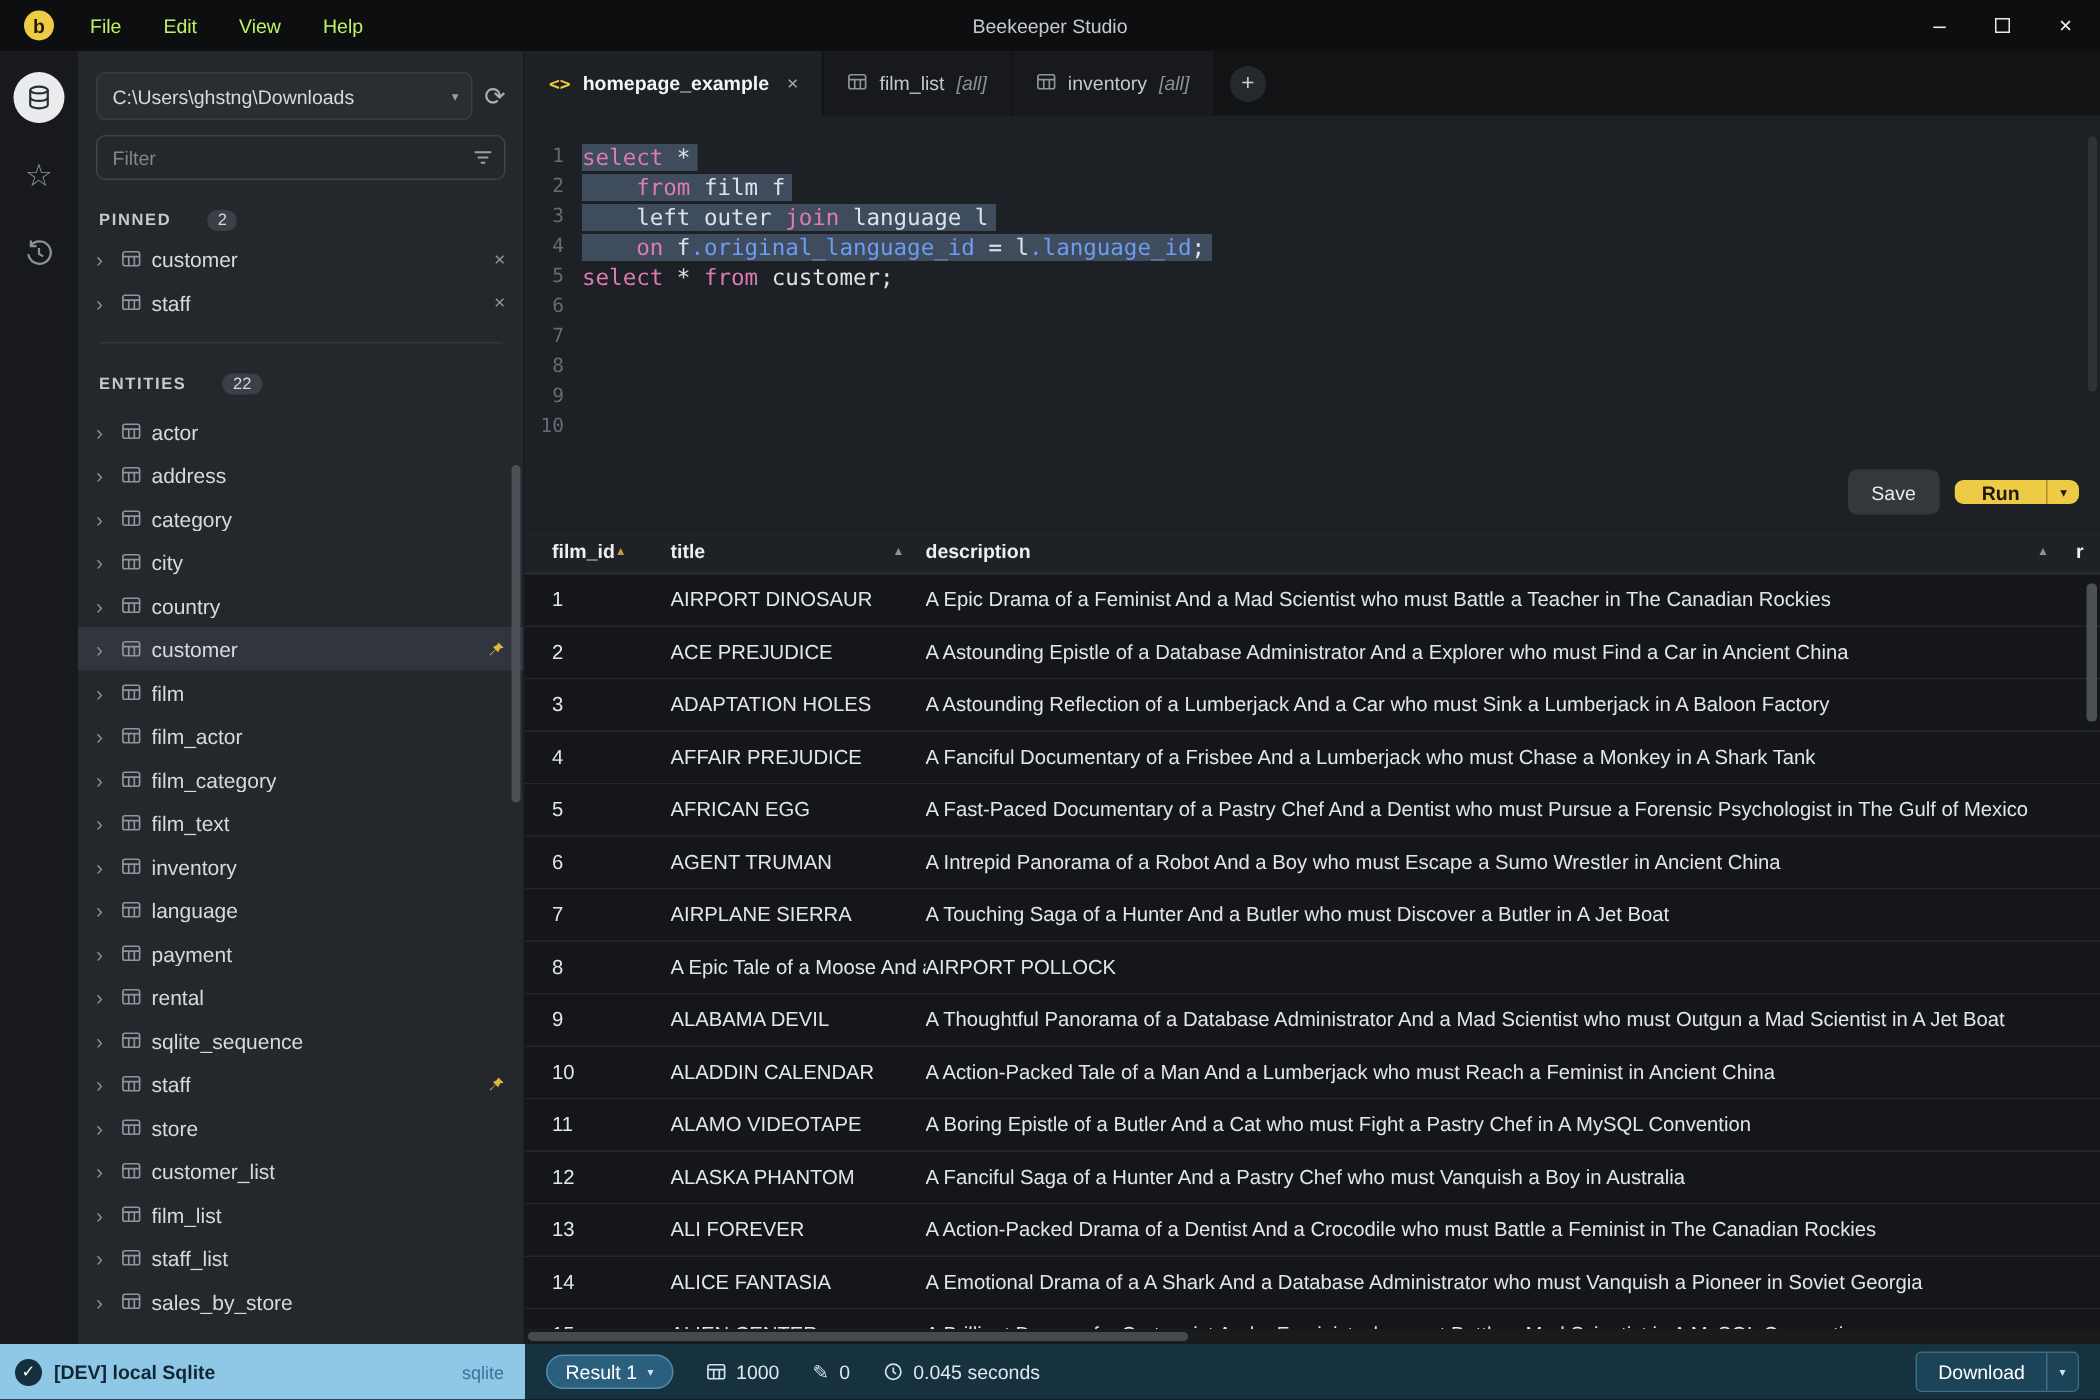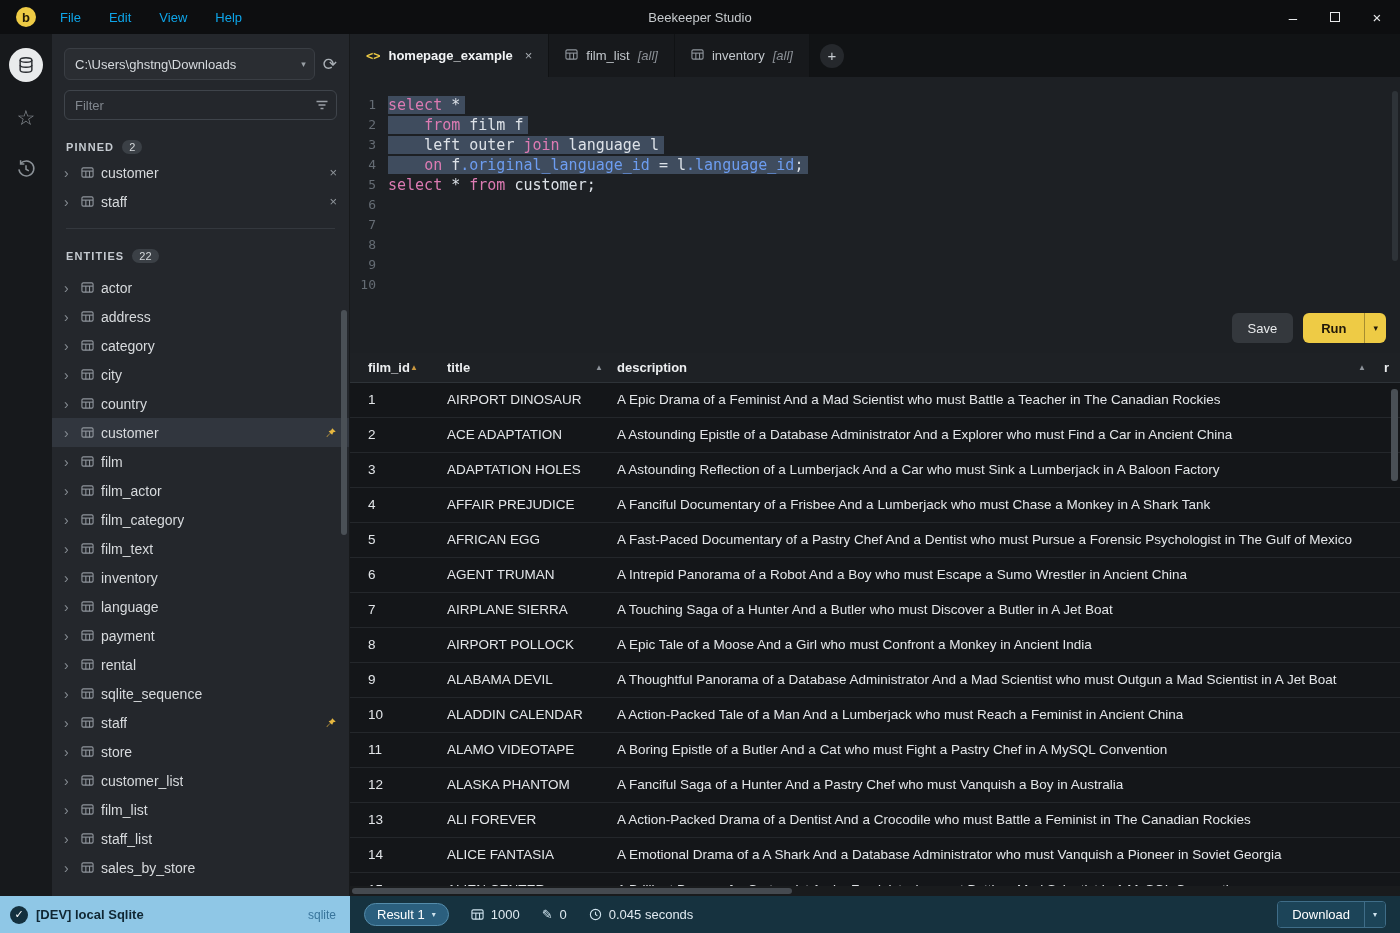--- a/index.html
+++ b/index.html
@@ -5,21 +5,21 @@
 *{margin:0;padding:0;box-sizing:border-box;}
 html,body{width:1400px;height:933px;overflow:hidden;background:#131416;font-family:"Liberation Sans",sans-serif;}
 [data-interactable="true"]{cursor:pointer;}
 input[data-interactable="true"]{cursor:text;}
 .app{width:1400px;height:933px;display:flex;flex-direction:column;}
 
 
 .titlebar{height:34px;background:#0d0e10;display:flex;align-items:center;padding:0 16px;position:relative;flex:none;}
 .logo-badge{width:20px;height:20px;border-radius:50%;background:var(--accent-gold);color:#221a06;font-weight:bold;font-size:13px;display:flex;align-items:center;justify-content:center;flex:none;z-index:2;}
 .menu-bar{display:flex;gap:28px;margin-left:24px;z-index:2;}
-.menu-item{color:#0ea5e9;font-size:13px;}
+.menu-item{color:#bef264;font-size:13px;}
 .win-title{position:absolute;left:0;right:0;text-align:center;color:#c6cacd;font-size:13px;}
 .win-controls{margin-left:auto;display:flex;gap:30px;align-items:center;color:#e8eaec;z-index:2;font-size:15px;}
 .wc{display:flex;align-items:center;justify-content:center;width:14px;height:14px;}
 .wc-max{width:10px;height:10px;border:1.4px solid #e8eaec;}
 
 
 .main{flex:1;display:flex;min-height:0;}
 .icon-strip{width:52px;flex:none;background:#17191c;display:flex;flex-direction:column;align-items:center;padding-top:14px;gap:18px;}
 .strip-btn{width:34px;height:34px;border-radius:50%;display:flex;align-items:center;justify-content:center;}
 .strip-btn.active{background:#e9ebec;}
@@ -29,21 +29,21 @@
 .sidebar{width:298px;flex:none;background:#24272c;border-right:1px solid #17191b;display:flex;flex-direction:column;position:relative;min-height:0;}
 .path-row{margin:14px 12px 0 12px;display:flex;align-items:center;gap:8px;height:32px;}
 .path-select{flex:1;display:flex;align-items:center;background:#2a2d32;border:1px solid #3a3e44;border-radius:6px;height:32px;padding:0 8px 0 10px;min-width:0;}
 .path-text{flex:1;color:#d6dade;font-size:13px;white-space:nowrap;overflow:hidden;}
 .caret{color:#9aa0a6;font-size:9px;margin-left:6px;}
 .refresh-glyph{color:#aab0b6;font-size:17px;line-height:1;}
 .filter-row{margin:10px 12px 0 12px;position:relative;height:30px;}
 .filter-input{width:100%;height:30px;background:transparent;border:1px solid #3f444b;border-radius:6px;color:#a3a3a3;font-size:13px;padding:0 30px 0 10px;outline:none;font-family:"Liberation Sans",sans-serif;}
 .filter-input::placeholder{color:#81878e;}
 .funnel{position:absolute;right:8px;top:8px;}
-.sec-header{margin-top:16px;padding:0 14px;height:22px;display:flex;align-items:center;gap:8px;}
+.sec-header{margin-top:16px;padding:0 14px;height:22px;display:flex;align-items:center;gap:24px;}
 .sec-title{color:#c5cad0;font-size:11px;font-weight:bold;letter-spacing:1.1px;}
 .badge{background:#3b4046;color:#d4d8db;border-radius:9px;padding:1px 7px;font-size:11px;}
 .side-item{height:29px;display:flex;align-items:center;padding:0 12px;gap:7px;color:#d7dadd;font-size:14px;}
 .side-item.selected{background:#31363e;}
 .chev{color:#868c93;font-size:14px;width:10px;flex:none;line-height:1;}
 .tbl-ic{display:flex;align-items:center;flex:none;}
 .item-label{white-space:nowrap;overflow:hidden;}
 .item-close{margin-left:auto;color:#90969c;font-size:13px;}
 .item-pin{margin-left:auto;display:flex;align-items:center;}
 .divider{height:1px;background:#34383e;margin:12px 14px 0 14px;}
@@ -66,21 +66,21 @@
 .gutter{width:38px;flex:none;text-align:right;padding-right:12px;font-family:"DejaVu Sans Mono",monospace;font-size:13px;color:#656c74;line-height:20px;}
 .code{flex:1;font-family:"DejaVu Sans Mono",monospace;font-size:15px;line-height:20px;white-space:pre;color:#dde2e8;min-width:0;}
 .code-line{height:20px;}
 .code-sel{background:var(--selection-blue);padding-right:5px;}
 .tok-kw{color:var(--keyword-pink);}
 .tok-pl{color:#dde2e8;}
 .tok-prop{color:var(--property-blue);}
 .editor-scrollbar{position:absolute;right:2px;top:14px;width:6px;height:170px;background:#2e3338;border-radius:3px;}
 .editor-actions{position:absolute;right:14px;bottom:10px;display:flex;gap:10px;align-items:center;}
 .save-btn{background:#34383d;color:#e8eaec;border:none;border-radius:6px;height:30px;padding:0 16px;font-size:13px;font-family:"Liberation Sans",sans-serif;}
-.run-btn{display:flex;border-radius:6px;overflow:hidden;height:30px;}
+.run-btn{display:flex;border-radius:6px;overflow:hidden;height:16px;}
 .run-main{background:var(--accent-gold);color:#20180a;font-weight:bold;font-size:13px;display:flex;align-items:center;padding:0 18px;}
 .run-caret{background:var(--accent-gold);border-left:1px solid rgba(0,0,0,.3);display:flex;align-items:center;padding:0 8px;color:#20180a;font-size:9px;}
 
 
 .results{flex:1;background:#141619;position:relative;overflow:hidden;display:flex;flex-direction:column;min-height:0;}
 .results-header{height:30px;flex:none;background:#1e2125;border-bottom:1px solid #2e3338;display:grid;grid-template-columns:97px 170px 767px 1fr;}
 .hcell{display:flex;align-items:center;gap:0;overflow:hidden;white-space:nowrap;}
 .hlabel{color:#eceef0;font-size:13px;font-weight:bold;}
 .hcol0{padding-left:18px;}
 .hcol1{justify-content:space-between;padding-right:14px;}
@@ -557,21 +557,21 @@
           </div>
         <div class="results-body" data-interactable="false">
             <div class="trow" data-interactable="true">
               <div class="tcell tcol0" data-interactable="false">1</div>
               <div class="tcell tcol1" data-interactable="false">AIRPORT DINOSAUR</div>
               <div class="tcell tcol2" data-interactable="false">A Epic Drama of a Feminist And a Mad Scientist who must Battle a Teacher in The Canadian Rockies</div>
               <div class="tcell tcol3" data-interactable="false"></div>
             </div>
             <div class="trow" data-interactable="true">
               <div class="tcell tcol0" data-interactable="false">2</div>
-              <div class="tcell tcol1" data-interactable="false">ACE ADAPTATION</div>
+              <div class="tcell tcol1" data-interactable="false">ACE PREJUDICE</div>
               <div class="tcell tcol2" data-interactable="false">A Astounding Epistle of a Database Administrator And a Explorer who must Find a Car in Ancient China</div>
               <div class="tcell tcol3" data-interactable="false"></div>
             </div>
             <div class="trow" data-interactable="true">
               <div class="tcell tcol0" data-interactable="false">3</div>
               <div class="tcell tcol1" data-interactable="false">ADAPTATION HOLES</div>
               <div class="tcell tcol2" data-interactable="false">A Astounding Reflection of a Lumberjack And a Car who must Sink a Lumberjack in A Baloon Factory</div>
               <div class="tcell tcol3" data-interactable="false"></div>
             </div>
             <div class="trow" data-interactable="true">
@@ -593,22 +593,22 @@
               <div class="tcell tcol3" data-interactable="false"></div>
             </div>
             <div class="trow" data-interactable="true">
               <div class="tcell tcol0" data-interactable="false">7</div>
               <div class="tcell tcol1" data-interactable="false">AIRPLANE SIERRA</div>
               <div class="tcell tcol2" data-interactable="false">A Touching Saga of a Hunter And a Butler who must Discover a Butler in A Jet Boat</div>
               <div class="tcell tcol3" data-interactable="false"></div>
             </div>
             <div class="trow" data-interactable="true">
               <div class="tcell tcol0" data-interactable="false">8</div>
+              <div class="tcell tcol2" data-interactable="false">A Epic Tale of a Moose And a Girl who must Confront a Monkey in Ancient India</div>
               <div class="tcell tcol1" data-interactable="false">AIRPORT POLLOCK</div>
-              <div class="tcell tcol2" data-interactable="false">A Epic Tale of a Moose And a Girl who must Confront a Monkey in Ancient India</div>
               <div class="tcell tcol3" data-interactable="false"></div>
             </div>
             <div class="trow" data-interactable="true">
               <div class="tcell tcol0" data-interactable="false">9</div>
               <div class="tcell tcol1" data-interactable="false">ALABAMA DEVIL</div>
               <div class="tcell tcol2" data-interactable="false">A Thoughtful Panorama of a Database Administrator And a Mad Scientist who must Outgun a Mad Scientist in A Jet Boat</div>
               <div class="tcell tcol3" data-interactable="false"></div>
             </div>
             <div class="trow" data-interactable="true">
               <div class="tcell tcol0" data-interactable="false">10</div>

